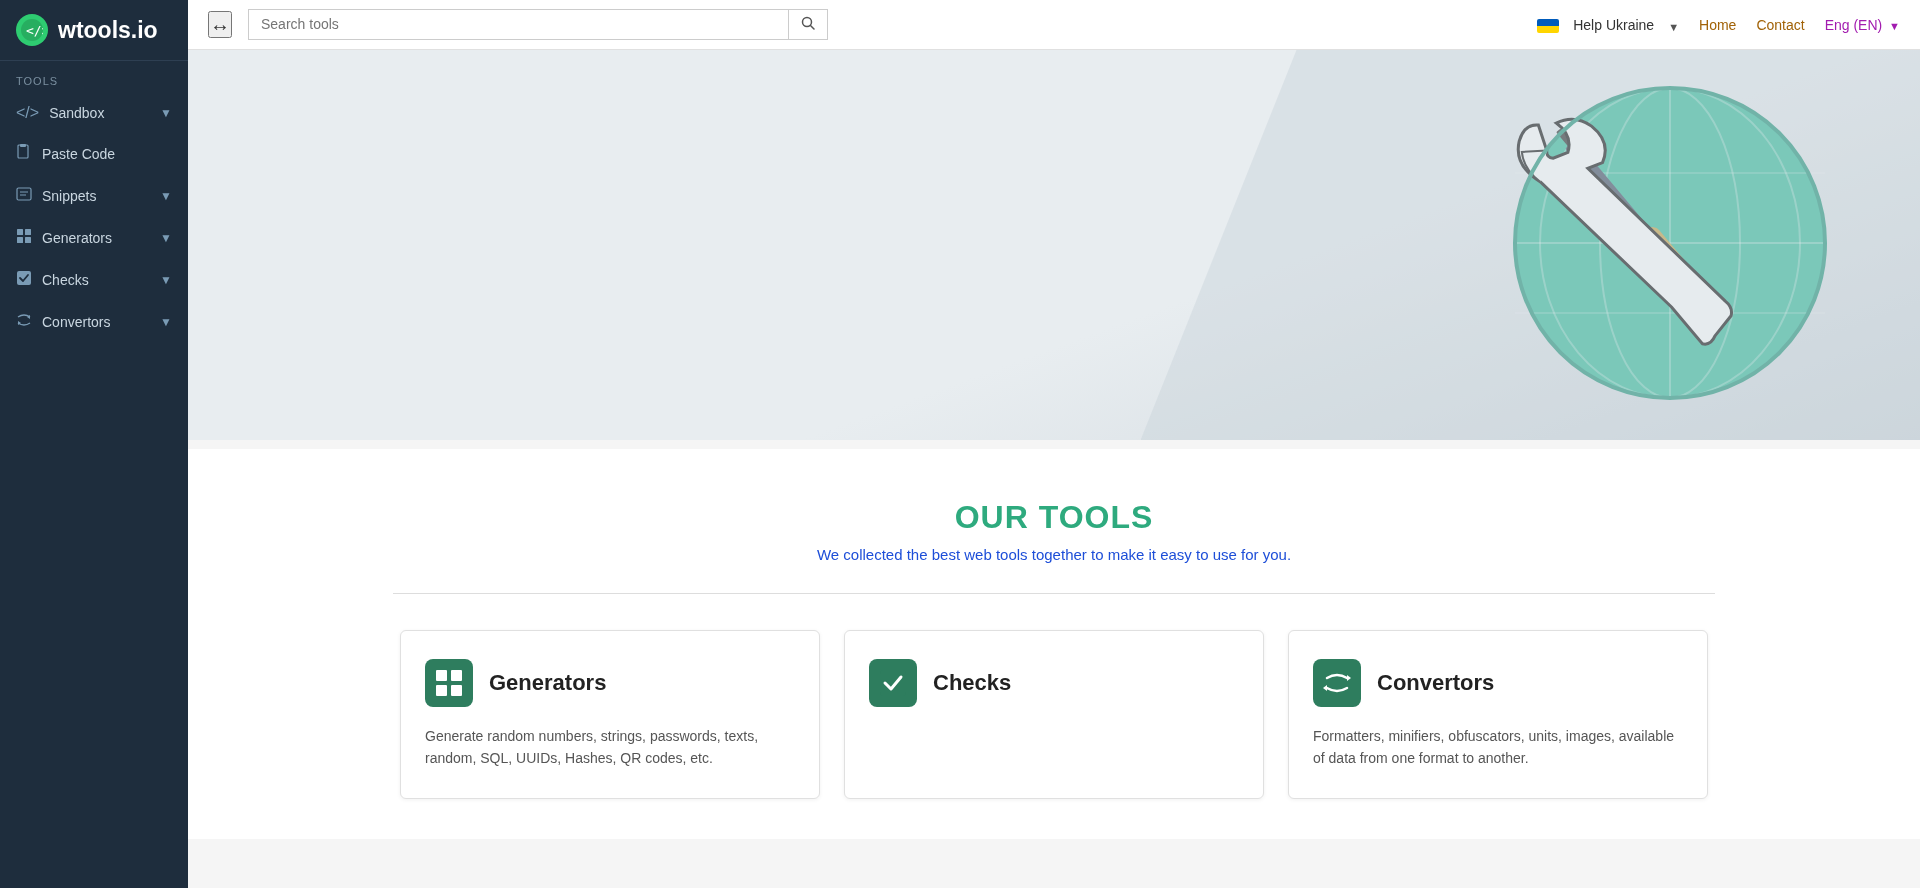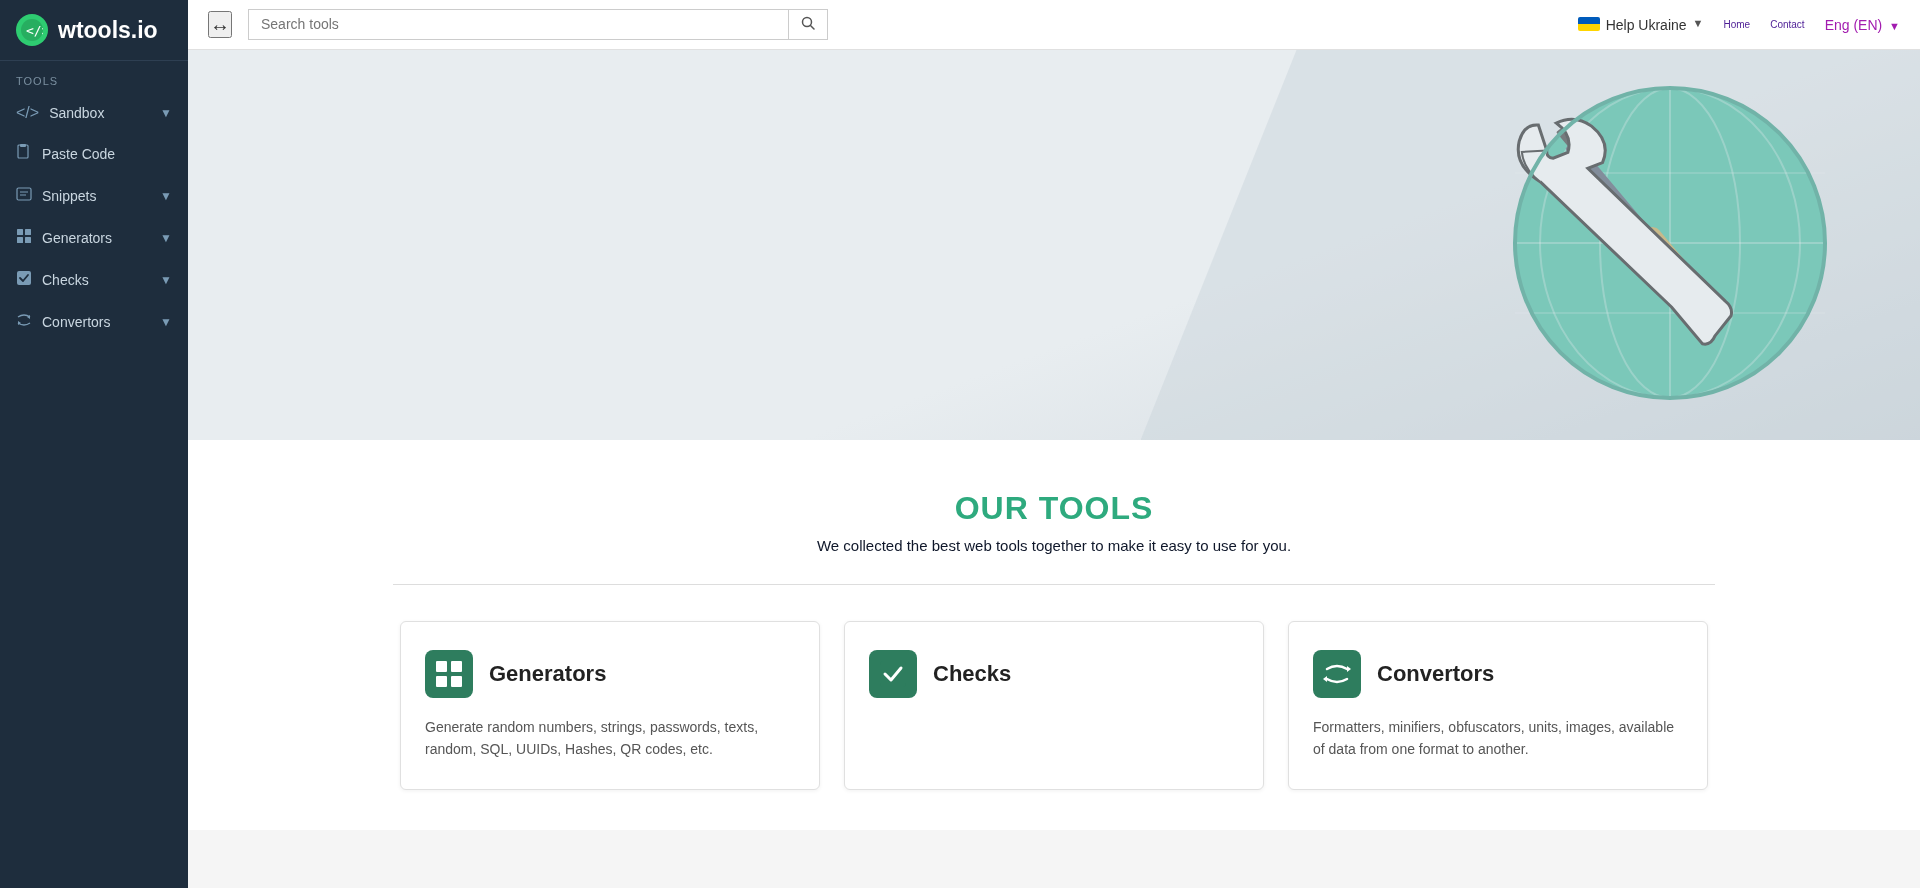--- a/index.html
+++ b/index.html
@@ -119,29 +119,29 @@
       color: #555;
       font-size: 14px;
     }
     .navbar-right {
       margin-left: auto;
       display: flex;
       align-items: center;
       gap: 20px;
     }
     .navbar-link {
-      font-size: 10px;
-      color: #4c1d95;
+      font-size: 14px;
+      color: #a16207;
       cursor: pointer;
       text-decoration: none;
     }
     .navbar-help {
       display: flex;
-      align-items: flex-start;
-      gap: 6px;
+      align-items: flex-end;
+      gap: 14px;
       font-size: 14px;
       color: #333;
       cursor: pointer;
       margin-left: 35px;
     }
     .ukraine-flag {
       display: inline-flex;
       flex-direction: column;
       width: 22px;
       height: 14px;
@@ -199,33 +199,34 @@
       height: 100%;
       background: rgba(200,210,218,0.45);
       clip-path: polygon(20% 0%, 100% 0%, 100% 100%, 0% 100%);
       z-index: 1;
     }
 
     
     #our-tools {
       background: #fff;
       padding: 50px 40px 40px 40px;
+      margin-top: 9px;
     }
     .our-tools-title {
       text-align: center;
       font-size: 32px;
       font-weight: 700;
       color: #2eaa7e;
       margin-bottom: 10px;
       letter-spacing: 1px;
     }
     .our-tools-subtitle {
       text-align: center;
       font-size: 15px;
-      color: #0f172a;
+      color: #1d4ed8;
       margin-bottom: 30px;
     }
     .our-tools-divider {
       border: none;
       border-top: 1px solid #ddd;
       margin: 0 auto 36px auto;
       width: 80%;
     }
     .tools-cards {
       display: flex;

